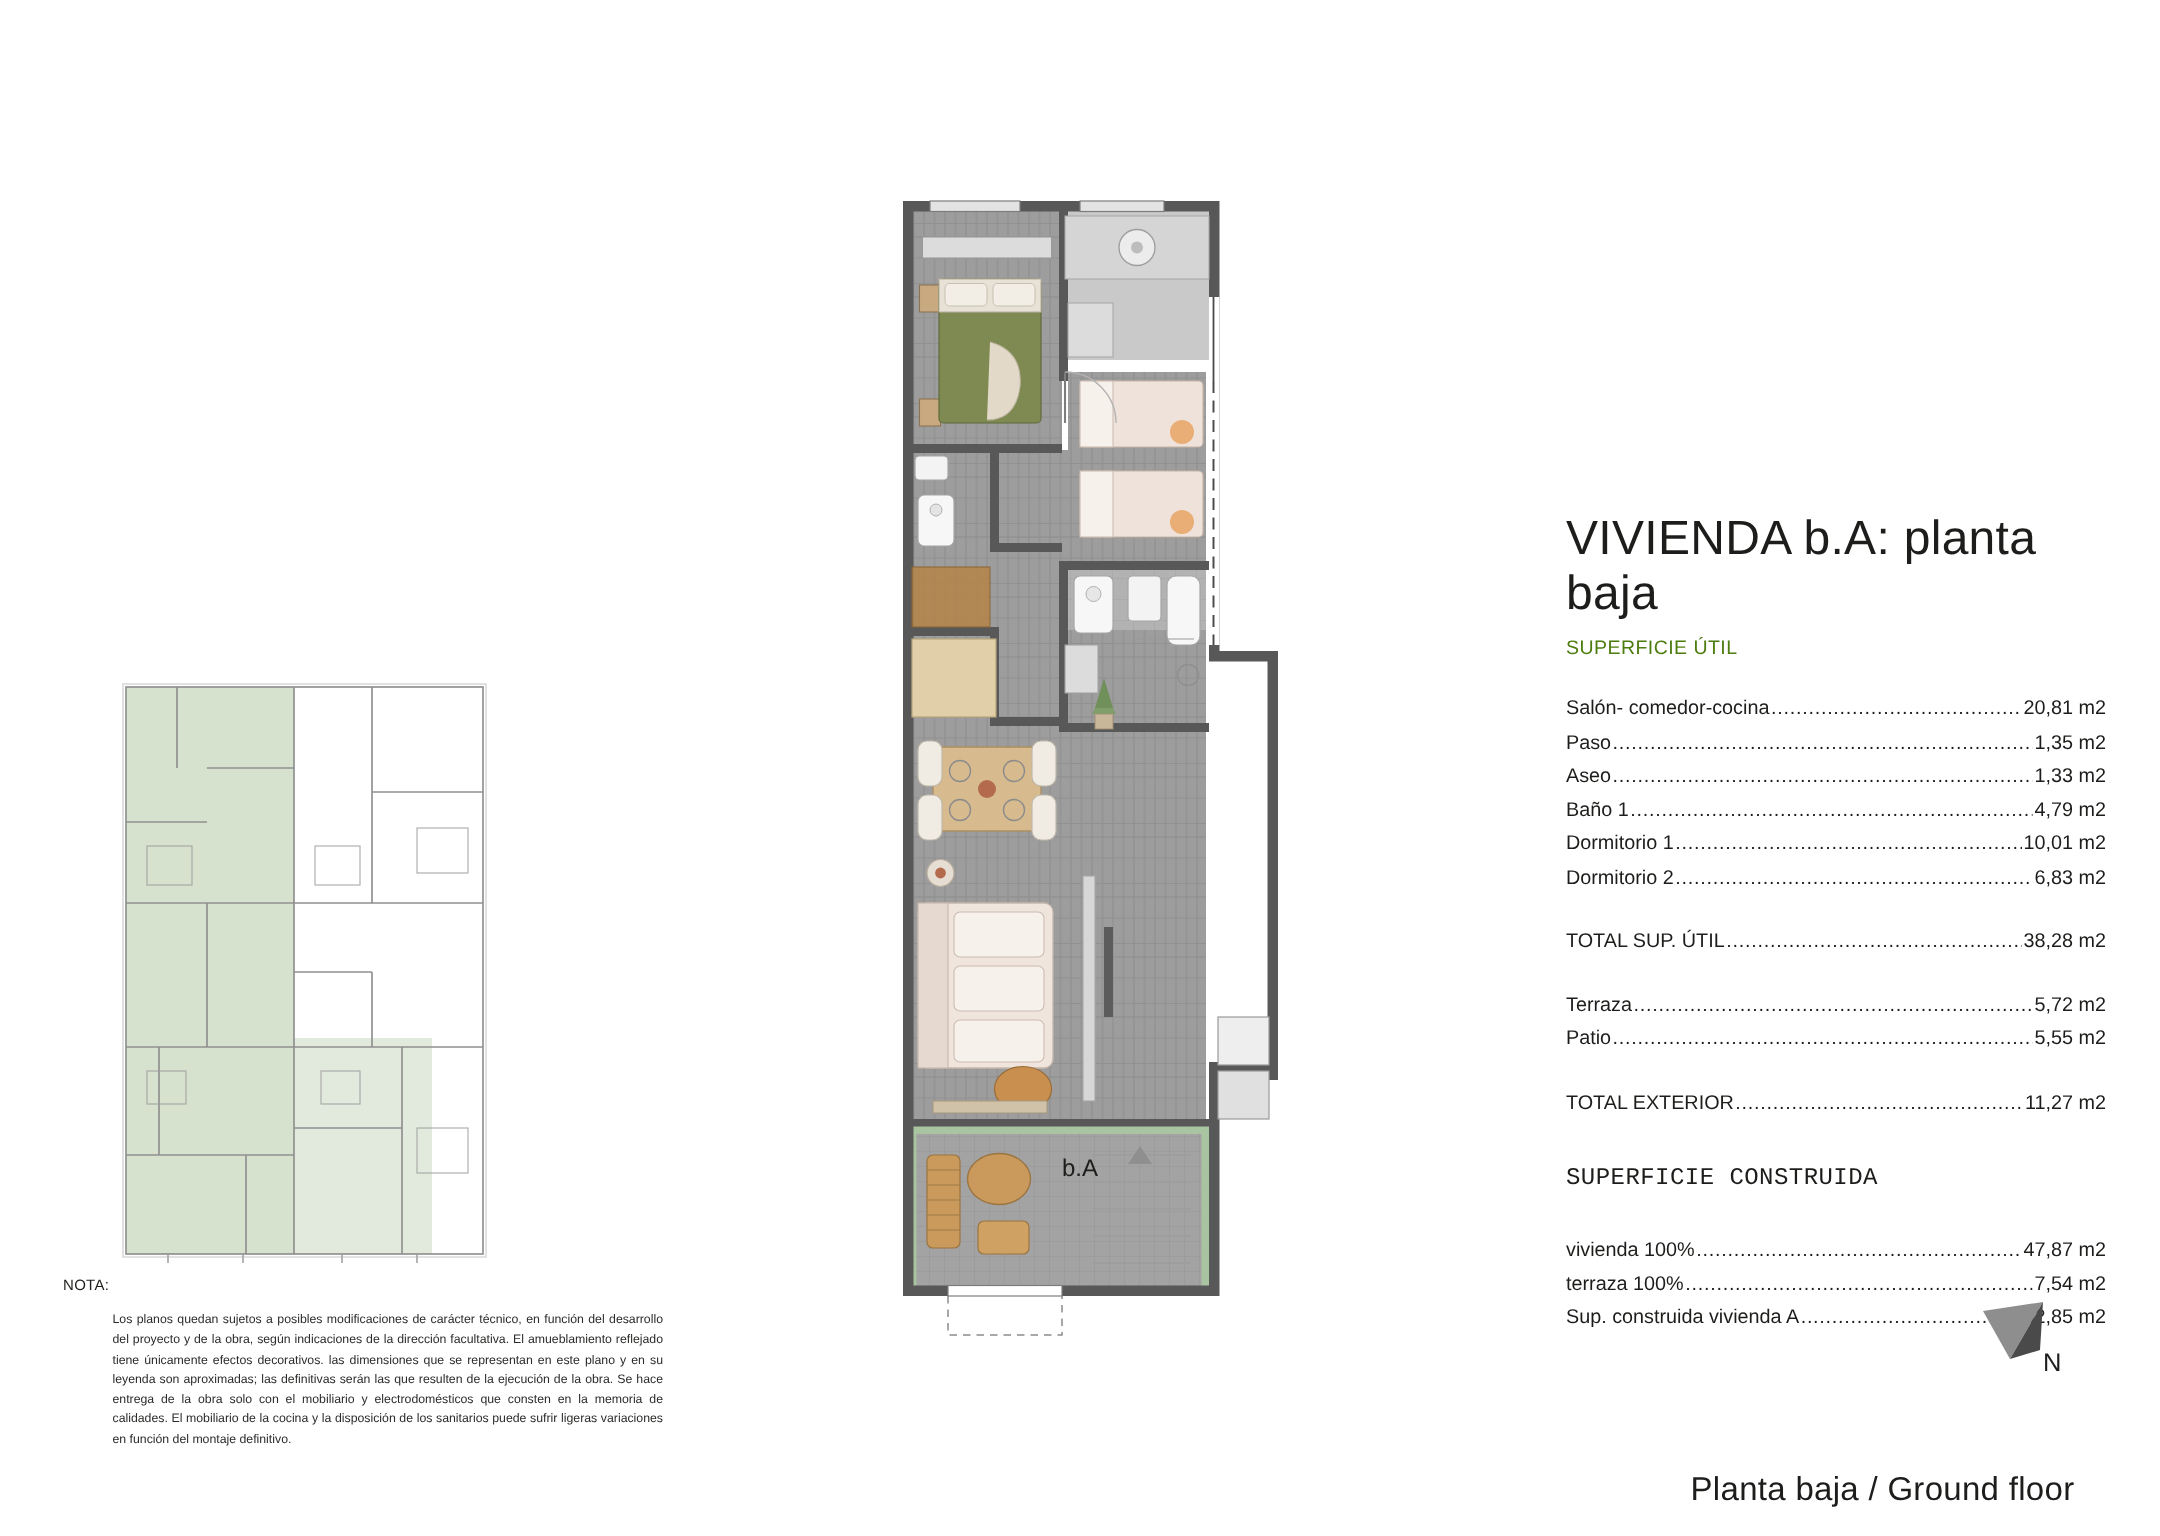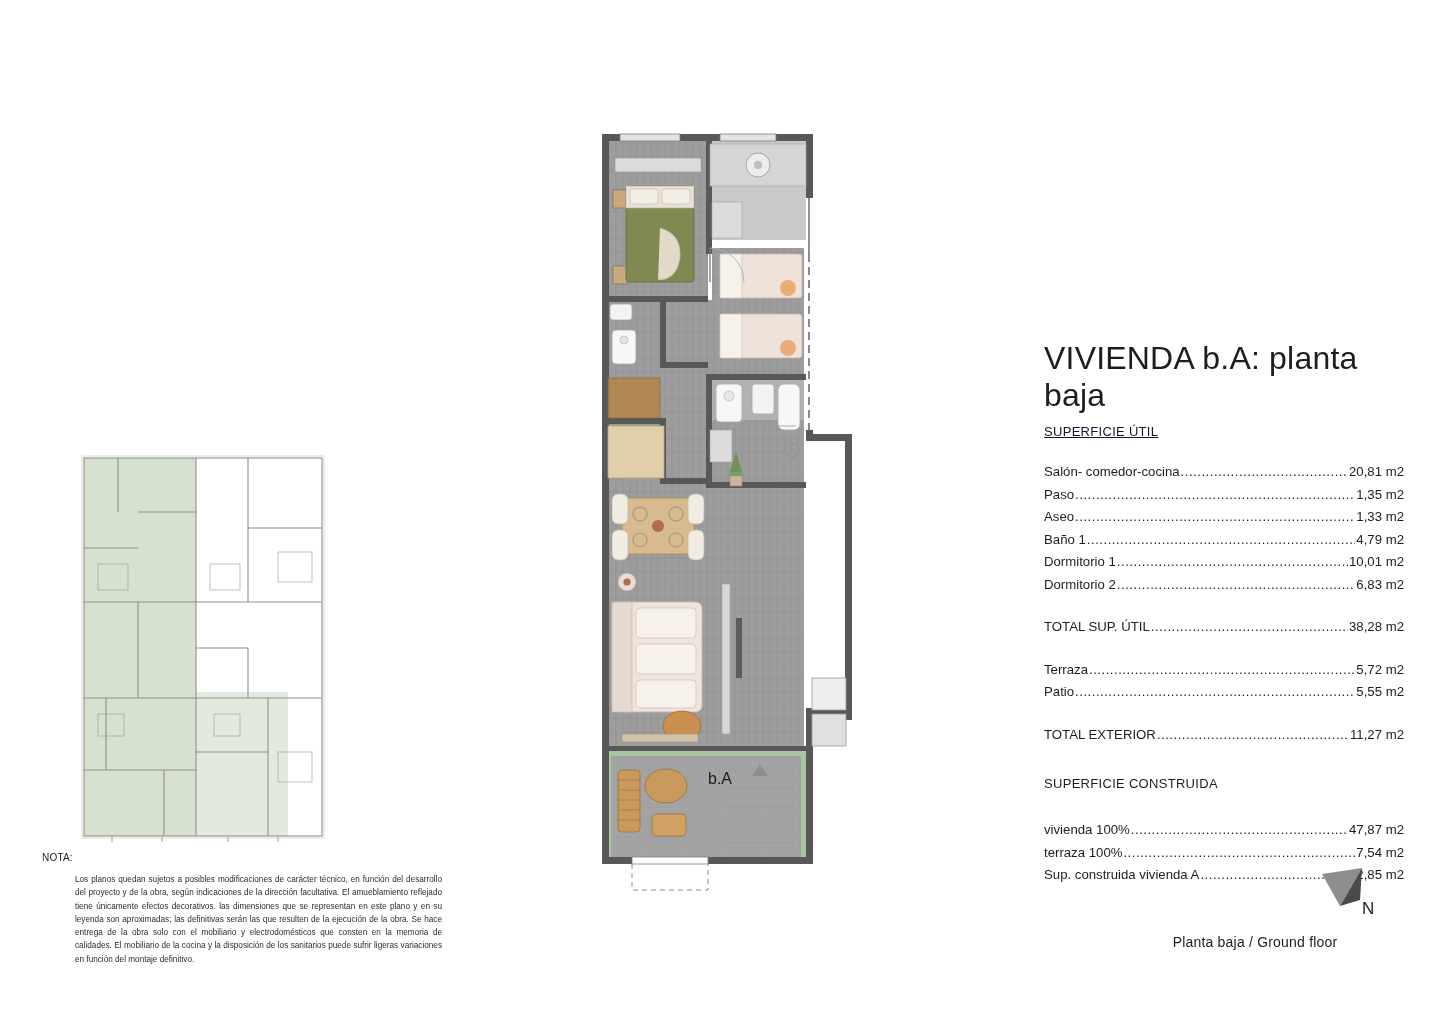--- a/index.html
+++ b/index.html
@@ -68,22 +68,21 @@
     font-size: 32px;
     font-weight: normal;
     letter-spacing: .2px;
     margin: 0 0 10px 0;
     color: #1d1d1b;
   }
   .info .sub {
     font-size: 13px;
     letter-spacing: .3px;
     margin: 0 0 22px 0;
-    color: #0f172a;
-    text-decoration: underline;
+    color: #4d7c0f;
   }
   .row {
     display: flex;
     align-items: flex-end;
     font-size: 13.2px;
     line-height: 22.5px;
     color: #1d1d1b;
     white-space: nowrap;
   }
   .row .lbl { flex: 0 0 auto; }
@@ -93,39 +92,40 @@
     white-space: nowrap;
     letter-spacing: .5px;
     margin: 0 1px;
     color: #1d1d1b;
   }
   .row .val { flex: 0 0 auto; }
   .gap-sm { height: 14px; }
   .gap-md { height: 20px; }
   .gap-lg { height: 30px; }
   .sect-title {
-    font-size: 13px;
+    font-size: 16px;
     letter-spacing: .3px;
     margin-bottom: 14px;
+    font-family: Liberation Mono, monospace;
   }
 
   
   .north {
     position: absolute;
     left: 1318px;
     top: 866px;
     width: 70px;
     height: 58px;
   }
   .footer {
     position: absolute;
     left: 1090px;
-    top: 934px;
+    top: 980px;
     width: 330px;
-    font-size: 14px;
+    font-size: 22px;
     letter-spacing: .2px;
     color: #1d1d1b;
     text-align: center;
   }
 </style>
 </head>
 <body>
 
 <div class="keyplan">
   <svg class="kp-svg" width="250" height="390" viewBox="0 0 250 390">

